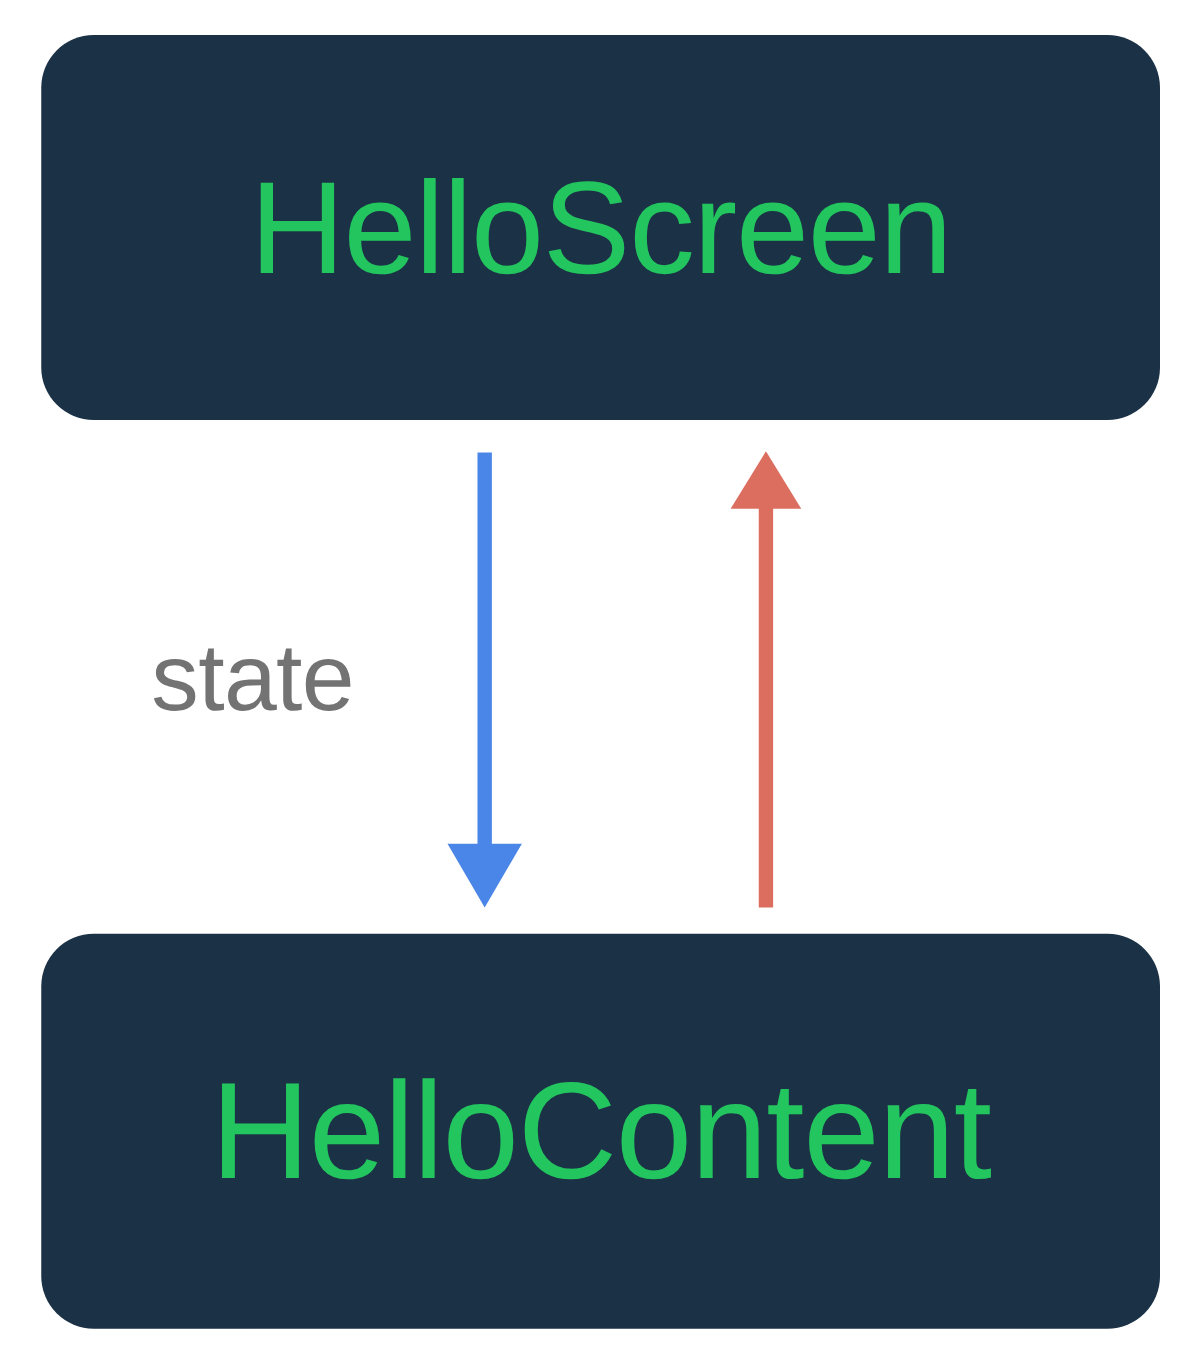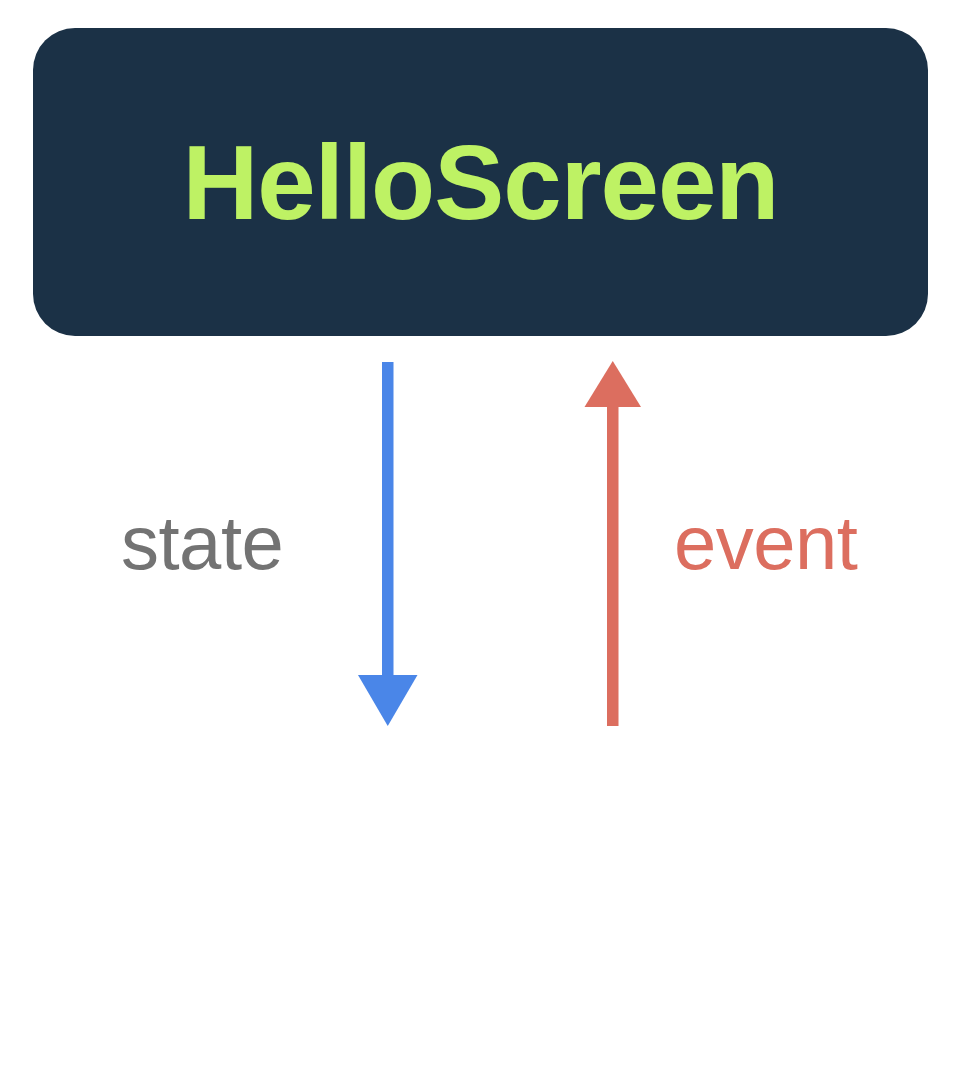--- a/index.html
+++ b/index.html
@@ -31,24 +31,24 @@
   }
   #box-screen {
     top: 28px;
     height: 308px;
   }
   #box-content {
     top: 747px;
     height: 316px;
   }
   .node-label {
-    color: #bef264;
+    color: #22c55e;
     font-family: "Liberation Sans", sans-serif;
     font-size: 105px;
-    font-weight: 700;
+    font-weight: 400;
     line-height: 1;
     letter-spacing: -1px;
     white-space: nowrap;
     -webkit-font-smoothing: antialiased;
   }
   #label-content {
     font-size: 110px;
   }
   .edge-layer {
     position: absolute;
@@ -93,16 +93,18 @@
       <polygon points="358,675 417.5,675 387.75,726" fill="#4a86e8"></polygon>
     </g>
     <g>
       <rect x="607" y="405" width="11.5" height="321" fill="#dc6e5f"></rect>
       <polygon points="612.75,361 641,407 584.5,407" fill="#dc6e5f"></polygon>
     </g>
   </svg>
 
   <span class="edge-label" id="edge-label-state">state</span>
 
-  <span class="edge-label" id="edge-label-event">event</span>
 
+  <div class="node-box" id="box-content">
+    <span class="node-label" id="label-content">HelloContent</span>
+  </div>
 
 </div>
 
 </body></html>

